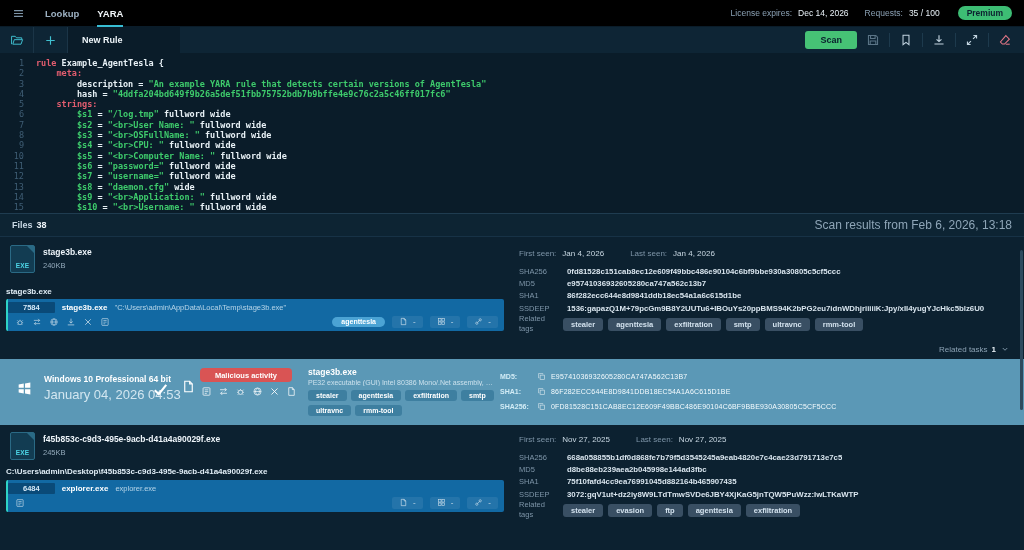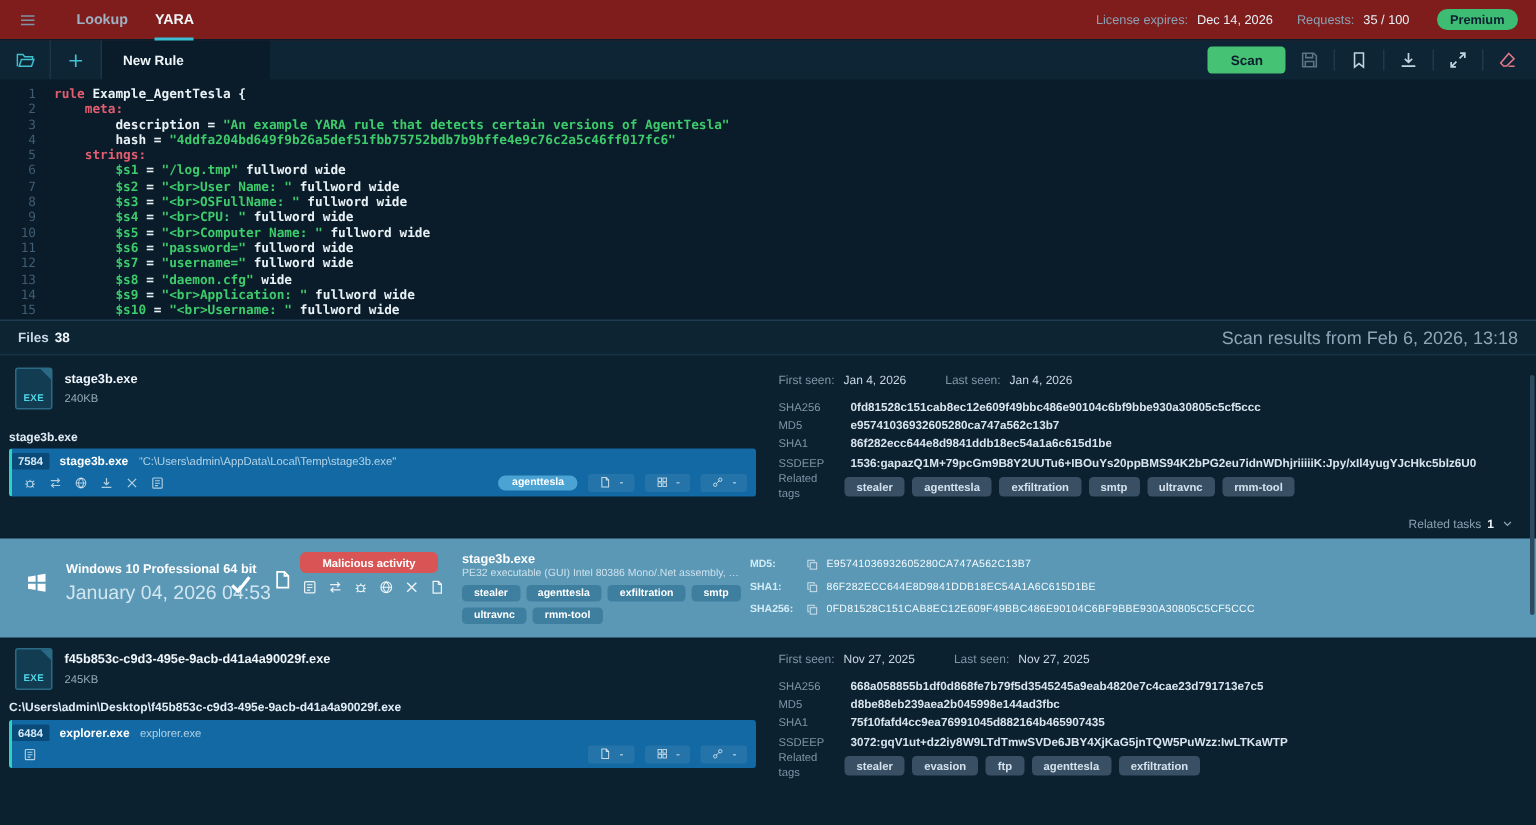--- a/index.html
+++ b/index.html
@@ -3,21 +3,21 @@
 <meta charset="utf-8">
 <style>
 *{margin:0;padding:0;box-sizing:border-box}
 html,body{width:1024px;height:550px;overflow:hidden}
 body{background:#0c2130;font-family:"Liberation Sans",sans-serif;color:#dce8f0;-webkit-font-smoothing:antialiased}
 .app{position:relative;width:1024px;height:550px;display:flex;flex-direction:column;overflow:hidden}
 svg{display:block}
 .icon{flex:0 0 auto}
 
 
-.topbar{height:27px;background:#7f1d1d;display:flex;align-items:center;padding:0 12px;gap:26px;font-size:9px;border-bottom:1px solid #0a1c29}
+.topbar{height:27px;background:#000000;display:flex;align-items:center;padding:0 12px;gap:20px;font-size:9px;border-bottom:1px solid #0a1c29}
 .menu-btn{color:#7e95a8;cursor:pointer}
 .nav{display:flex;gap:18px;height:27px;align-items:center}
 .nav-item{color:#9db1c2;font-weight:bold;font-size:9.5px;height:27px;display:flex;align-items:center;position:relative;cursor:pointer}
 .nav-item.active{color:#f2f7fa}
 .nav-item.active:after{content:"";position:absolute;left:0;right:0;bottom:0;height:2px;background:#38bdd3}
 .topbar-right{margin-left:auto;display:flex;align-items:center;gap:6px;font-size:8.5px;color:#8ba1b4}
 .topbar-right b{color:#e8f1f7;font-weight:normal}
 .gap-l{margin-left:10px}
 .premium{margin-left:12px;background:#3dbd74;color:#0c2030;font-weight:bold;font-size:8.5px;padding:2px 9px;border-radius:9px}
 
@@ -60,21 +60,21 @@
 .file-head{position:absolute;display:flex;gap:8px;align-items:flex-start}
 .exe-tile{width:25px;height:28px;position:relative;background:#123c52;border:1px solid #2a6a85;border-radius:2px;display:flex;align-items:flex-end;justify-content:center;padding-bottom:3px}
 .exe-tile:before{content:"";position:absolute;top:0;right:0;border-style:solid;border-width:0 7px 7px 0;border-color:transparent #2a6a85 transparent transparent}
 .exe-tile span{font-size:6.5px;font-weight:bold;color:#4dd7e8;letter-spacing:.2px}
 .fh-name{font-size:8.5px;font-weight:bold;color:#eef5fa;margin-top:2px}
 .fh-size{font-size:7.5px;color:#93aabb;margin-top:4px}
 .mini-label{position:absolute;font-size:8px;font-weight:bold;color:#dfecf5}
 
 .proc-row{position:absolute;width:498px;background:#1269a3;border-left:2px solid #2ed3c6;border-radius:2px;padding:2px 6px 3px 0}
 .proc-top{display:flex;align-items:center;gap:7px;height:13px}
-.pid{background:#0a4a78;color:#d6e9f7;font-weight:bold;font-size:7.5px;padding:1px 4px;border-radius:1px;margin-left:0}
+.pid{background:#0a4a78;color:#d6e9f7;font-weight:bold;font-size:7.5px;padding:1px 15px;border-radius:1px;margin-left:0}
 .pname{font-size:8px;font-weight:bold;color:#fff}
 .pcmd{font-size:7.5px;color:rgba(223,240,250,.78);white-space:nowrap;overflow:hidden}
 .proc-bottom{display:flex;align-items:center;gap:7px;height:13px;padding-left:7px;margin-top:1px}
 .strip{display:flex;gap:7px;color:rgba(255,255,255,.68)}
 .spacer{flex:1}
 .ptag{background:#4ba3d4;color:#fff;font-weight:bold;font-size:7px;padding:1.5px 9px;border-radius:8px}
 .pstat{display:flex;align-items:center;gap:5px;background:rgba(255,255,255,.08);padding:1.5px 7px;border-radius:2px;color:rgba(255,255,255,.75);font-size:8px}
 
 .details{position:absolute;left:519px;width:500px}
 .seen-row{font-size:8px;color:#7e95a8;display:flex;gap:6px}

